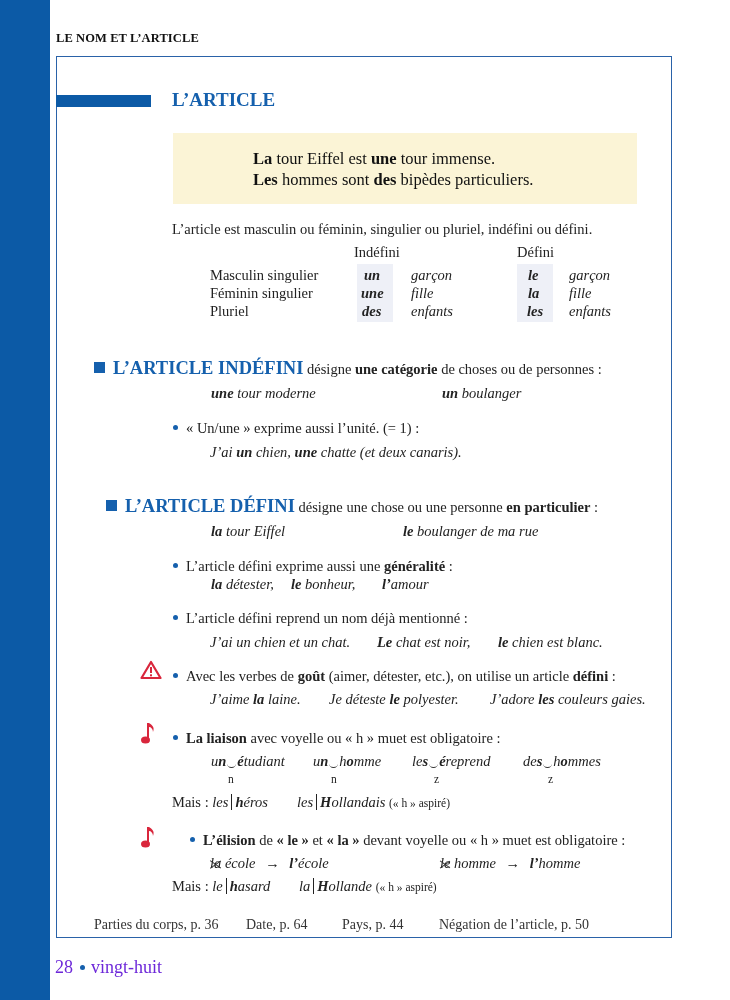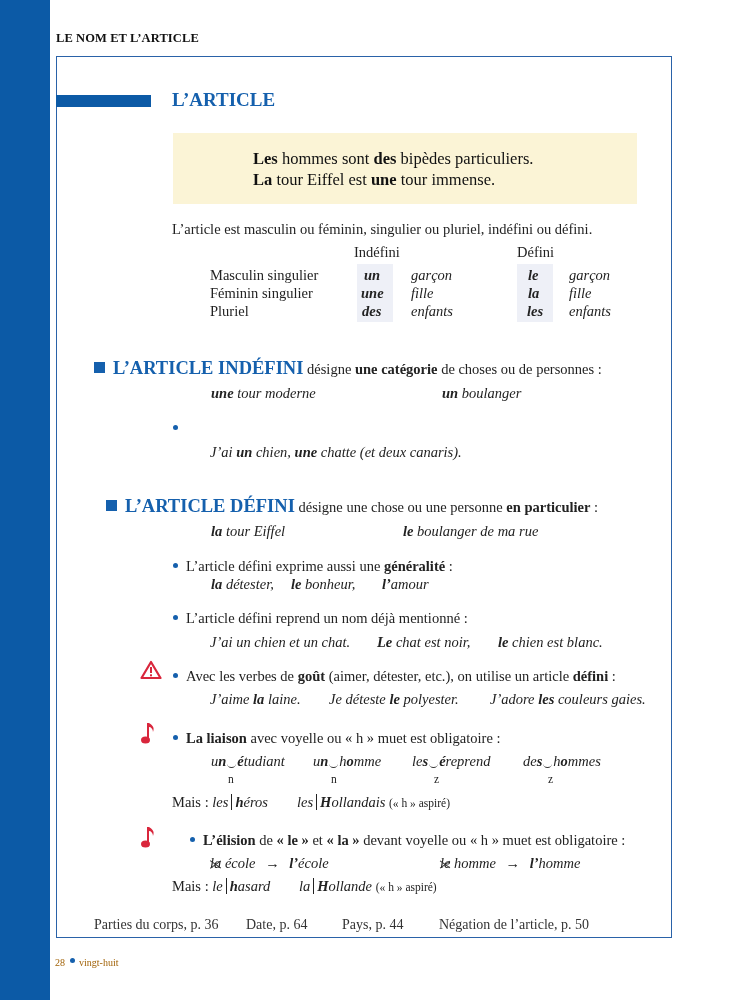--- a/index.html
+++ b/index.html
@@ -22,34 +22,34 @@
   .shade { position: absolute; background: #eef0f7; }
   .h2 { font-size: 18.5px; font-weight: bold; color: #1560ad; }
   .sq { display: inline-block; width: 11px; height: 11px; background: #1560ad; margin-right: 8px; vertical-align: 1px; }
   .bullet { display: inline-block; width: 5px; height: 5px; border-radius: 50%; background: #1560ad; margin-right: 8px; vertical-align: 3px; }
   .bar { display: inline-block; width: 1px; height: 16px; background: #222; vertical-align: -3px; margin: 0 3px; }
   .struck { position: relative; display: inline-block; }
   .struck::after { content: ""; position: absolute; left: -1px; right: -1px; top: 50%; border-top: 1px solid #333; transform: rotate(-35deg); }
   .struck::before { content: ""; position: absolute; left: -1px; right: -1px; top: 50%; border-top: 1px solid #333; transform: rotate(35deg); }
   .liaison { display: inline-block; width: 9px; height: 5px; border-bottom: 1px solid #333; border-radius: 0 0 6px 6px; margin: 0 1px; vertical-align: -2px; }
   .footer-ref { font-size: 14px; color: #333; }
-  .pageno { font-size: 10px; color: #a16207; }
+  .pageno { font-size: 18px; color: #6d28d9; }
 </style>
 </head>
 <body>
 
 <div class="spine"></div>
 <div class="running-head">LE NOM ET L’ARTICLE</div>
 <div class="frame"></div>
 <div class="title-bar"></div>
 <div class="title">L’ARTICLE</div>
 
 <div class="example-box">
+  <div><b>La</b><span> tour Eiffel est </span><b>une</b><span> tour immense.</span></div>
   <div><b>Les</b><span> hommes sont </span><b>des</b><span> bipèdes particuliers.</span></div>
-  <div><b>La</b><span> tour Eiffel est </span><b>une</b><span> tour immense.</span></div>
 </div>
 
 <div class="abs txt" style="left:172px;top:221px;">L’article est masculin ou féminin, singulier ou pluriel, indéfini ou défini.</div>
 
 <div class="shade" style="left:357px;top:264px;width:36px;height:58px;"></div>
 <div class="shade" style="left:517px;top:264px;width:36px;height:58px;"></div>
 <div class="abs txt" style="left:354px;top:244px;">Indéfini</div>
 <div class="abs txt" style="left:517px;top:244px;">Défini</div>
 
 <div class="abs txt" style="left:210px;top:267px;">Masculin singulier</div>
@@ -68,21 +68,21 @@
 <div class="abs txt it b" style="left:362px;top:303px;">des</div>
 <div class="abs txt it" style="left:411px;top:303px;">enfants</div>
 <div class="abs txt it b" style="left:527px;top:303px;">les</div>
 <div class="abs txt it" style="left:569px;top:303px;">enfants</div>
 
 <div class="abs txt" style="left:94px;top:358px;">
   <span class="sq"></span><span class="h2">L’ARTICLE INDÉFINI</span><span> désigne </span><b>une catégorie</b><span> de choses ou de personnes :</span>
 </div>
 <div class="abs txt it" style="left:211px;top:385px;"><b>une</b><span> tour moderne</span></div>
 <div class="abs txt it" style="left:442px;top:385px;"><b>un</b><span> boulanger</span></div>
-<div class="abs txt" style="left:173px;top:420px;"><span class="bullet"></span></div>
+<div class="abs txt" style="left:173px;top:420px;"><span class="bullet"></span><span>« Un/une » exprime aussi l’unité. (= 1) :</span></div>
 <div class="abs txt it" style="left:210px;top:444px;"><span>J’ai </span><b>un</b><span> chien, </span><b>une</b><span> chatte (et deux canaris).</span></div>
 
 <div class="abs txt" style="left:106px;top:496px;">
   <span class="sq"></span><span class="h2">L’ARTICLE DÉFINI</span><span> désigne une chose ou une personne </span><b>en particulier</b><span> :</span>
 </div>
 <div class="abs txt it" style="left:211px;top:523px;"><b>la</b><span> tour Eiffel</span></div>
 <div class="abs txt it" style="left:403px;top:523px;"><b>le</b><span> boulanger de ma rue</span></div>
 
 <div class="abs txt" style="left:173px;top:558px;"><span class="bullet"></span><span>L’article défini exprime aussi une </span><b>généralité</b><span> :</span></div>
 <div class="abs txt it" style="left:211px;top:576px;"><b>la</b><span> détester,</span></div>

